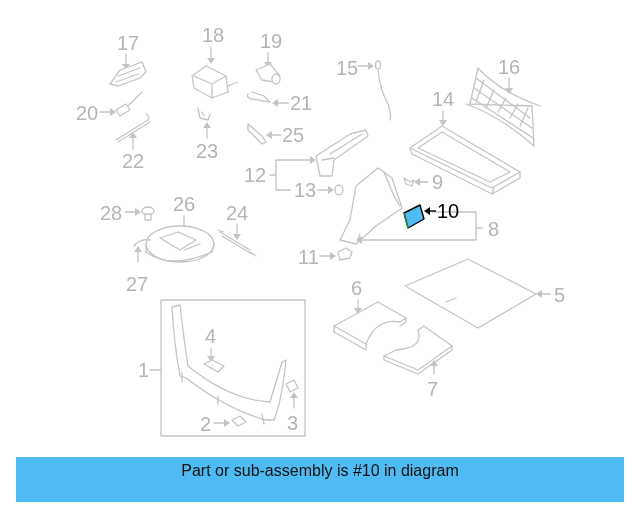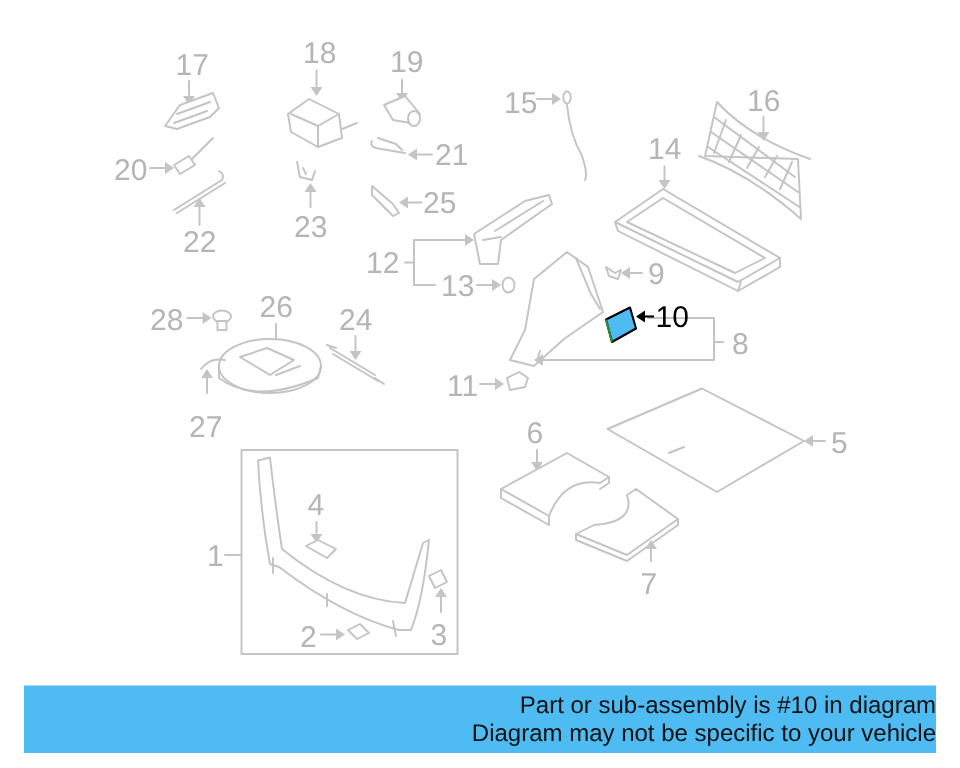--- a/index.html
+++ b/index.html
@@ -3,21 +3,21 @@
 <meta charset="utf-8">
 <style>
   html, body { margin:0; padding:0; background:#ffffff; }
   body { width:640px; height:512px; position:relative; overflow:hidden; font-family:"Liberation Sans", sans-serif; }
   #diagram { position:absolute; left:0; top:0; width:640px; height:450px; }
   #diagram text { font-family:"Liberation Sans", sans-serif; fill:#b5b5b5; font-size:20px; }
   #diagram text.hl { fill:#000000; }
   .ln { stroke:#c4c4c4; fill:none; stroke-width:1.3; stroke-linejoin:round; stroke-linecap:round; }
   .lnf { stroke:#c4c4c4; fill:#ffffff; stroke-width:1.3; stroke-linejoin:round; }
   .ar { fill:#c4c4c4; stroke:none; }
-  .banner { position:absolute; left:16px; top:457px; width:608px; height:45px; background:#4fbbf3; text-align:right; color:#111; font-size:16px; line-height:19px; padding-top:4px; box-sizing:border-box; }
+  .banner { position:absolute; left:16px; top:457px; width:608px; height:45px; background:#4fbbf3; text-align:center; color:#111; font-size:16px; line-height:19px; padding-top:4px; box-sizing:border-box; }
   .banner div { white-space:nowrap; }
 </style>
 </head>
 <body>
 
 <svg id="diagram" viewBox="0 0 640 450" xmlns="http://www.w3.org/2000/svg">
 
   <g>
     <text x="117" y="50">17</text>
     <line class="ln" x1="126" y1="54" x2="126" y2="66"></line>
@@ -221,14 +221,13 @@
   <g>
     <path class="lnf" d="M286,384 L294,380 L298,388 L290,392 Z"></path>
     <line class="ln" x1="294" y1="408" x2="294" y2="396"></line>
       <polygon class="ar" points="290,398 298,398 294,392"></polygon>
     <text x="287" y="430">3</text>
   </g>
 </svg>
 
 <div class="banner">
   <div>Part or sub-assembly is #10 in diagram</div>
-  <div>Diagram may not be specific to your vehicle</div>
 </div>
 
 </body></html>

